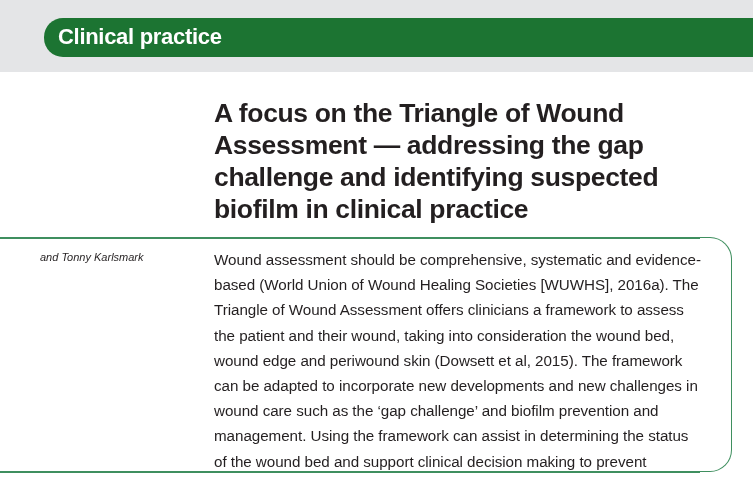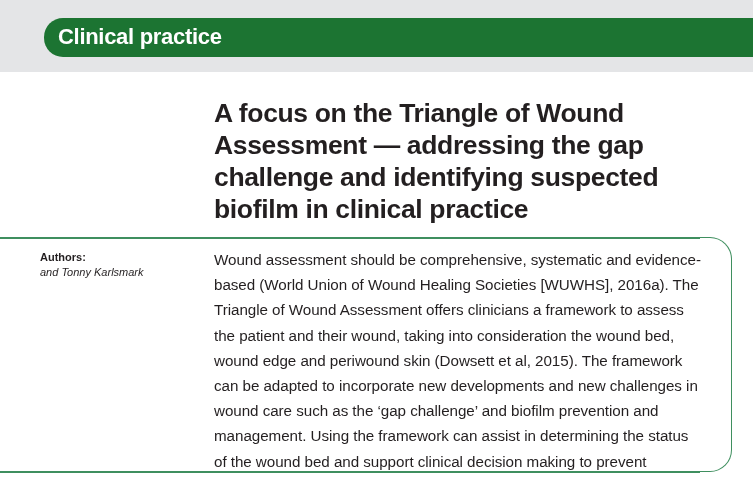--- a/index.html
+++ b/index.html
@@ -141,17 +141,16 @@
 <div class="section-bar-label">Clinical practice</div>
 
 <div class="article-title">A focus on the Triangle of Wound Assessment — addressing the gap challenge and identifying suspected biofilm in clinical practice</div>
 
 <div class="rule-top"></div>
 <div class="rule-bottom"></div>
 <div class="frame-mask"></div>
 <div class="abstract-frame"></div>
 
 <div class="authors-block">
-  <span class="authors-label">Authors:</span>
   <span class="authors-names">and Tonny Karlsmark</span>
 </div>
 
 <div class="abstract">Wound assessment should be comprehensive, systematic and evidence-based (World Union of Wound Healing Societies [WUWHS], 2016a). The Triangle of Wound Assessment offers clinicians a framework to assess the patient and their wound, taking into consideration the wound bed, wound edge and periwound skin (Dowsett et al, 2015). The framework can be adapted to incorporate new developments and new challenges in wound care such as the ‘gap challenge’ and biofilm prevention and management. Using the framework can assist in determining the status of the wound bed and support clinical decision making to prevent problems associated with exudate pooling at the wound bed and the potential for biofilm formation.</div>
 
 </body></html>

